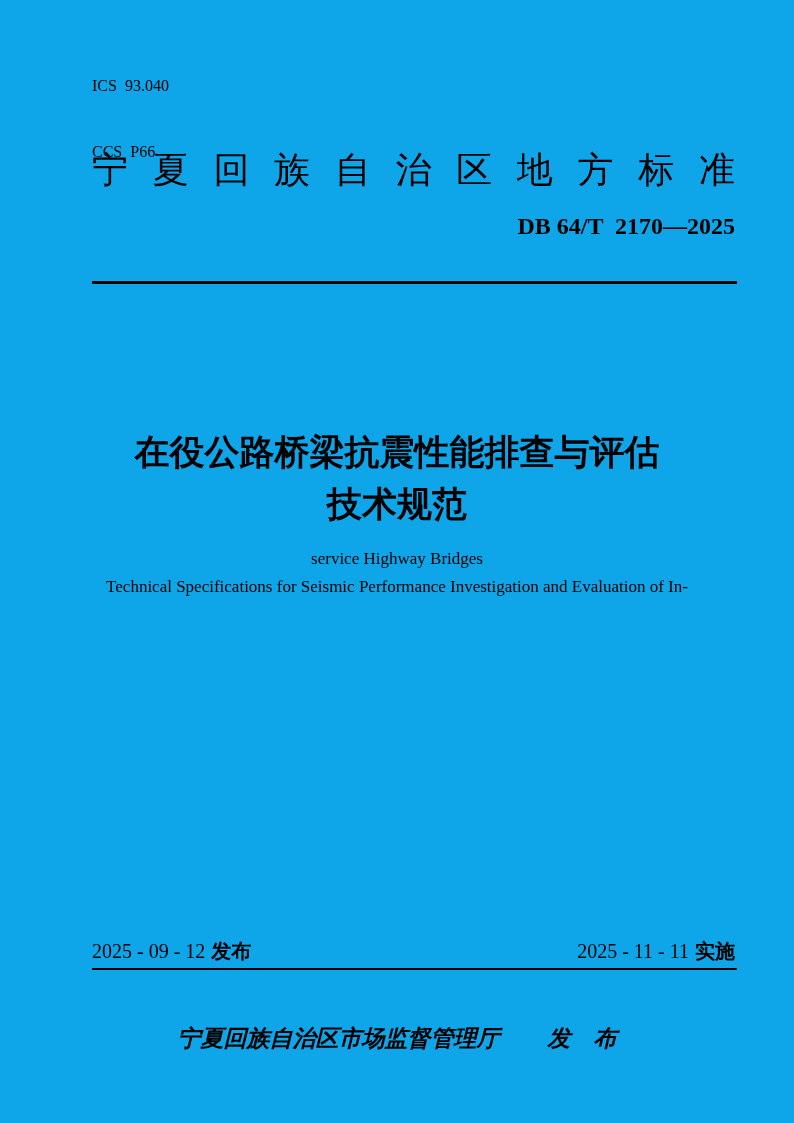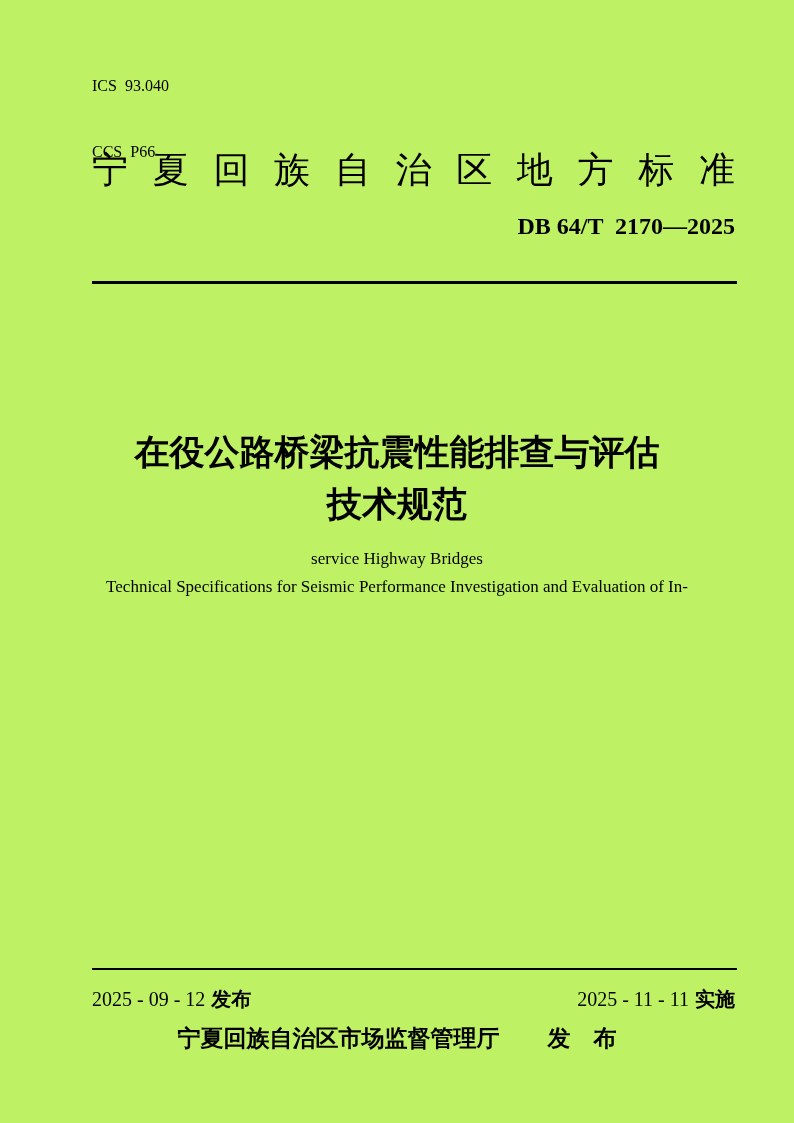--- a/index.html
+++ b/index.html
@@ -1,20 +1,20 @@
 <!DOCTYPE html>
 <html><head>
 <meta charset="utf-8">
 <style>
   html,body{margin:0;padding:0;background:#888;}
   .page{
     position:relative;
     width:794px;height:1123px;
     margin:0 auto;
-    background:#bef264;
+    background:#0ea5e9;
     color:#000;
     font-family:"Liberation Sans", sans-serif;
     overflow:hidden;
   }
   
   .ics-block{
     position:absolute;left:92px;top:31px;
     font-family:"Liberation Serif", serif;
     font-size:16px;line-height:22px;
     white-space:pre;
@@ -63,30 +63,29 @@
     position:absolute;left:40px;top:545px;width:714px;
     text-align:center;
     font-family:"Liberation Serif", serif;
     font-size:17px;line-height:28px;
   }
   
   .date-row{
     position:absolute;left:92px;top:938px;width:643px;
     display:flex;justify-content:space-between;align-items:baseline;
     font-size:20px;
-    margin-top:48px;
   }
   .date-num{font-family:"Liberation Serif", serif;white-space:pre;}
   .date-label{font-weight:700;margin-left:6px;}
   .date-cell{display:flex;align-items:baseline;}
   
   .publisher-row{
     position:absolute;left:0;top:1023px;width:794px;
     text-align:center;
-    font-size:23px;font-weight:700;
+    font-size:23px;font-weight:700;font-style:italic;
   }
   .publish-label{margin-left:1.8em;white-space:pre;}
 </style>
 </head>
 <body>
 
 <div class="page">
 
   <div class="ics-block">
     <div>ICS  93.040</div>

